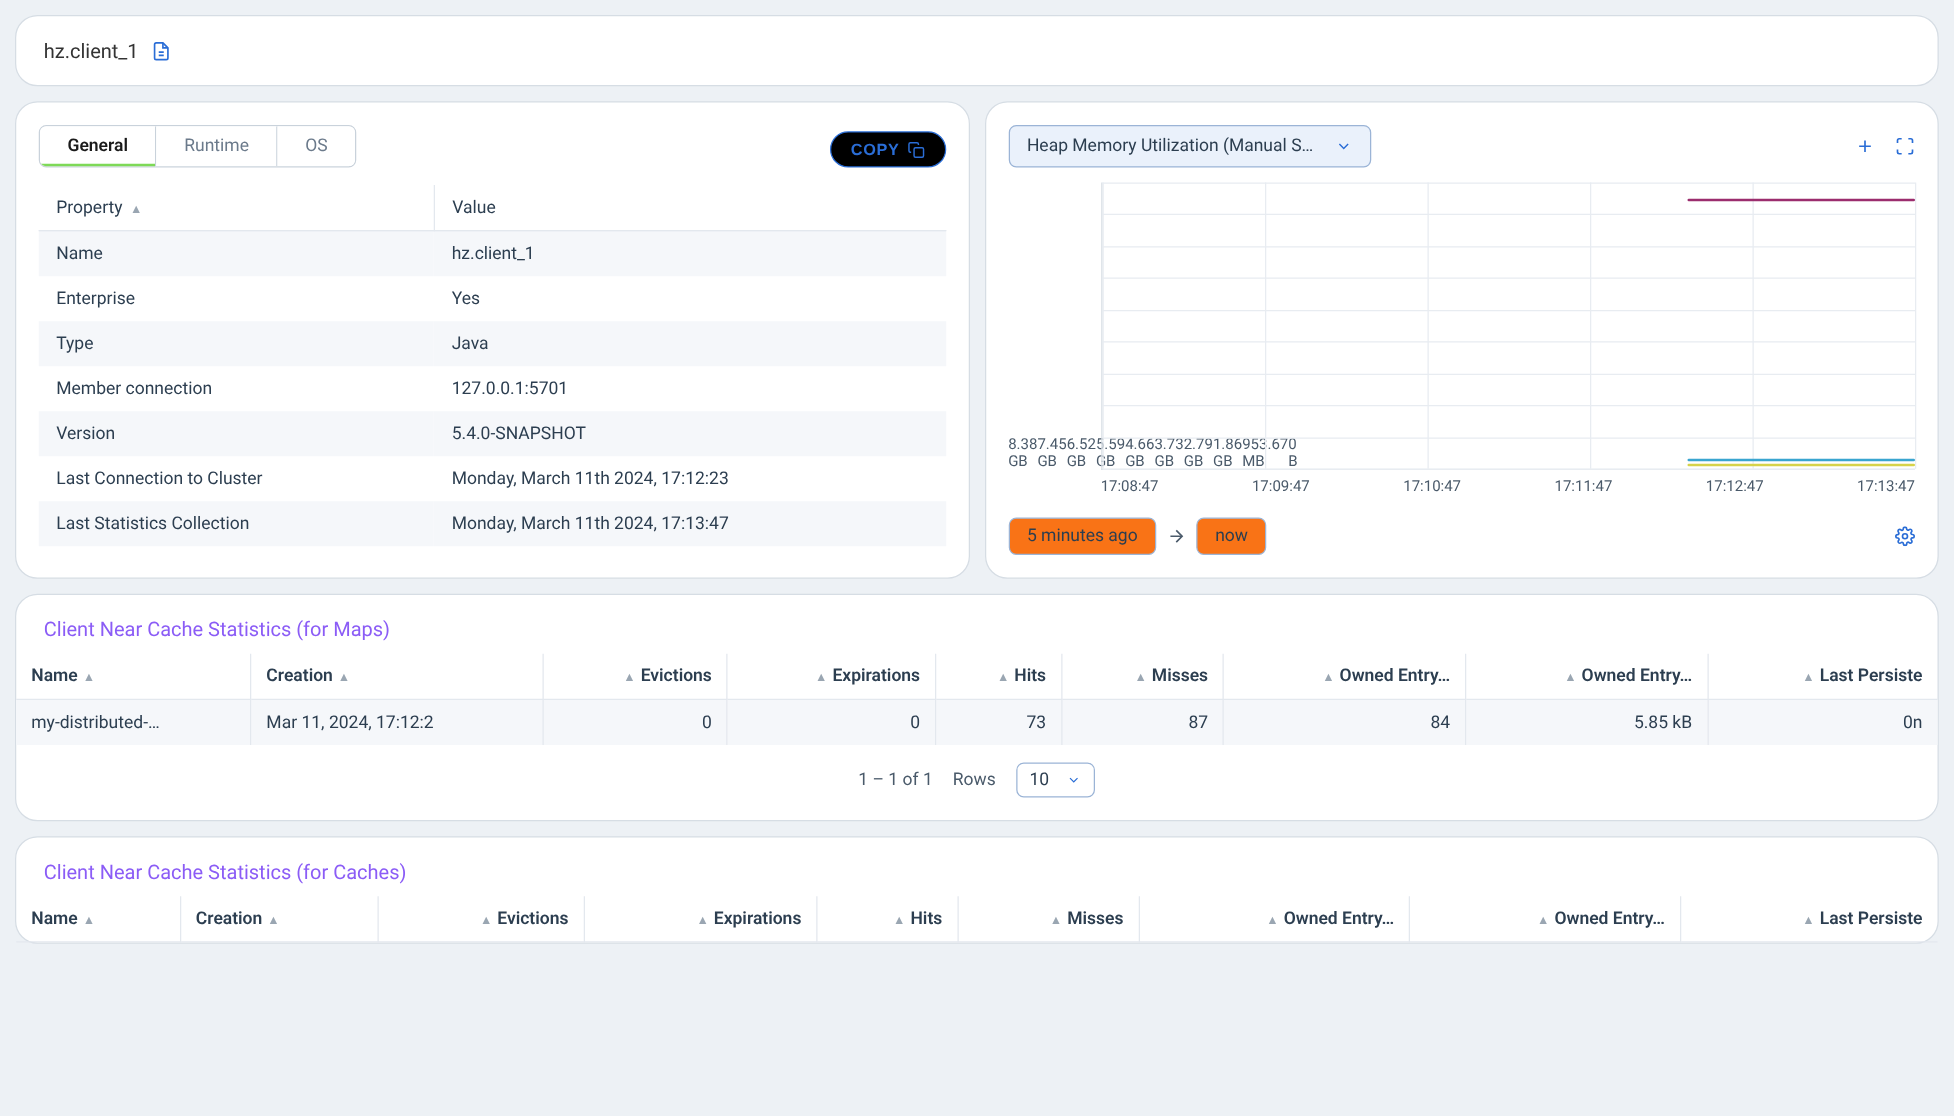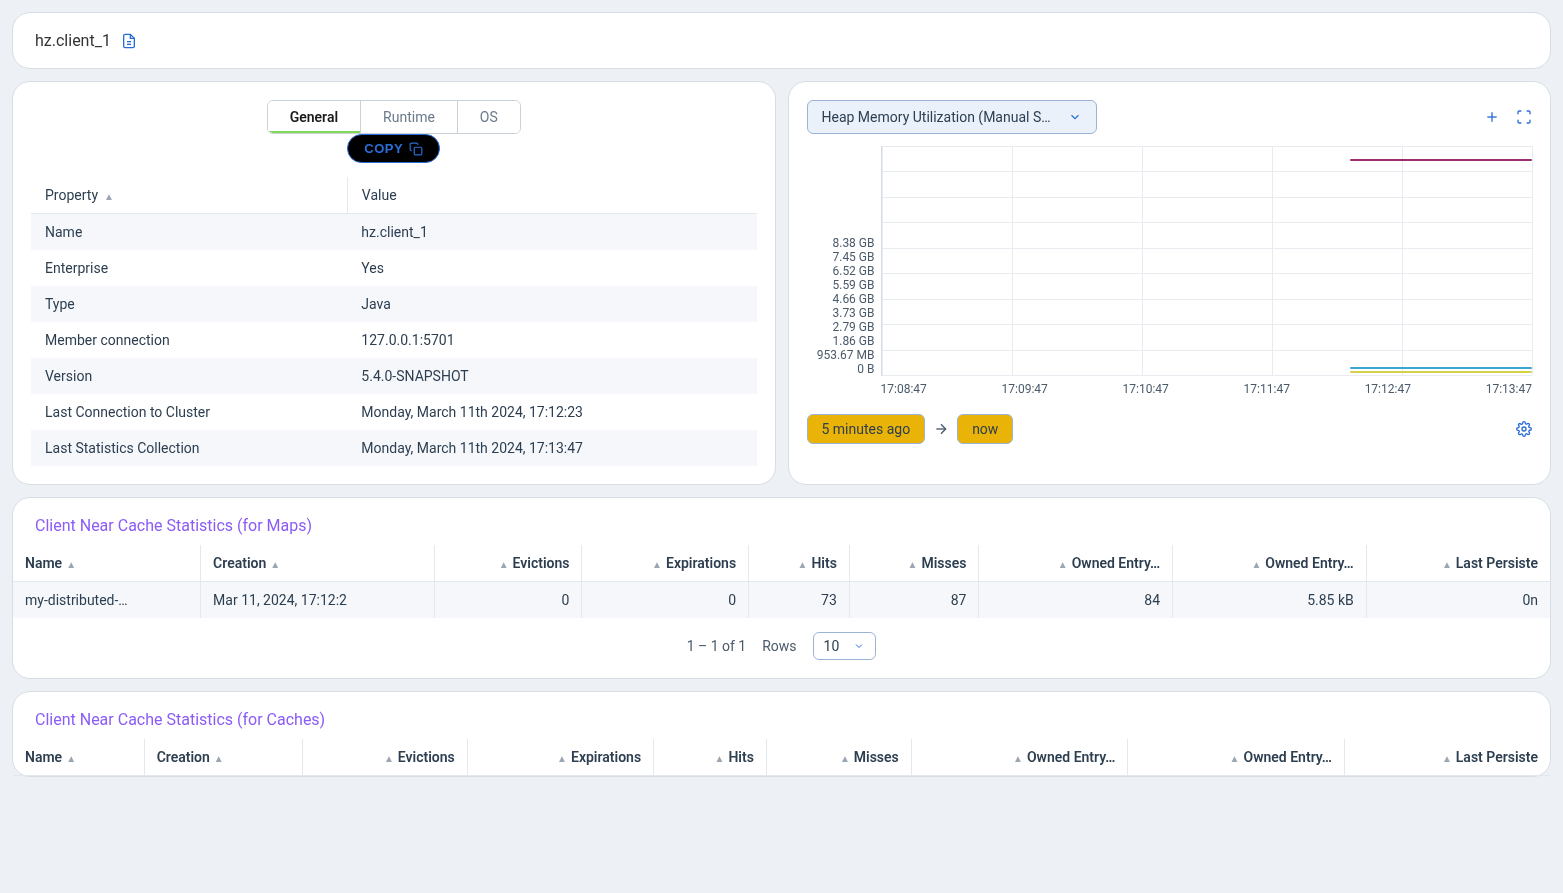--- a/index.html
+++ b/index.html
@@ -7,21 +7,21 @@
 .card { background: #fff; border: 1px solid #d6dde4; border-radius: 18px; margin-bottom: 12px; }
 .header-card { padding: 18px 22px; display: flex; align-items: center; gap: 10px; }
 .header-title { font-size: 16px; color: #333; }
 .doc-icon { width: 16px; height: 16px; color: #2a6dd6; }
 
 .row { display: flex; gap: 12px; }
 .col-left { flex: 1; }
 .col-right { flex: 1; }
 
 .pane { padding: 18px; }
-.pane-top { display: flex; align-items: center; justify-content: space-between; margin-bottom: 14px; flex-direction: column; }
+.pane-top { display: flex; align-items: flex-end; justify-content: space-between; margin-bottom: 14px; }
 .tabs { display: inline-flex; border: 1px solid #c9d2db; border-radius: 6px; overflow: hidden; }
 .tab { padding: 8px 22px; font-size: 14px; color: #6b7a8b; background: #fff; border-right: 1px solid #c9d2db; cursor: pointer; position: relative; }
 .tab:last-child { border-right: none; }
 .tab.active { color: #1a1a1a; font-weight: 600; }
 .tab.active::after { content: ""; position: absolute; left: 0; right: 0; bottom: -1px; height: 3px; background: #7ed957; }
 .copy-btn { border: 1px solid #2a6dd6; color: #2a6dd6; background: #000000; border-radius: 20px; padding: 6px 16px; font-size: 13px; font-weight: 600; cursor: pointer; display: inline-flex; align-items: center; gap: 6px; letter-spacing: 0.5px; }
 
 .tbl { width: 100%; border-collapse: collapse; }
 .tbl th { text-align: left; font-weight: 400; padding: 10px 14px; border-bottom: 1px solid #e3e8ee; position: relative; }
 .tbl th .sort { color: #9aa6b2; margin-left: 6px; font-size: 10px; }
@@ -30,29 +30,29 @@
 .th-divider { border-right: 1px solid #e3e8ee; }
 
 .chart-hdr { display: flex; align-items: center; justify-content: space-between; margin-bottom: 12px; }
 .chart-select { display: inline-flex; align-items: center; gap: 14px; border: 1px solid #9bb4d6; background: #eaf1fb; color: #2c3e50; padding: 8px 14px; border-radius: 6px; cursor: pointer; font-size: 14px; max-width: 290px; }
 .chart-select-text { white-space: nowrap; overflow: hidden; text-overflow: ellipsis; flex: 1; }
 .chart-select .chev { color: #2a6dd6; }
 .chart-actions { display: flex; gap: 16px; color: #2a6dd6; }
 .chart-actions .icn { cursor: pointer; }
 
 .chart-area { position: relative; height: 230px; display: flex; }
-.y-axis { width: 74px; display: flex; flex-direction: column; justify-content: flex-end; align-items: flex-end; padding-right: 6px; font-size: 12px; color: #4a5a6a; }
+.y-axis { width: 74px; display: flex; flex-direction: row; justify-content: space-between; align-items: flex-end; padding-right: 6px; font-size: 12px; color: #4a5a6a; }
 .plot { flex: 1; border: 1px solid #d6dde4; border-top: none; border-right: none; position: relative; }
 .gridline { position: absolute; left: 0; right: 0; border-top: 1px solid #e8ecf1; }
 .vline { position: absolute; top: 0; bottom: 0; border-left: 1px solid #e8ecf1; }
 .x-axis { display: flex; justify-content: space-between; font-size: 12px; color: #4a5a6a; padding-left: 74px; margin-top: 6px; }
 .series-line { position: absolute; height: 2px; border-radius: 1px; }
 
 .range-row { display: flex; align-items: center; gap: 8px; margin-top: 18px; }
-.range-chip { border: 1px solid #9bb4d6; background: #eab308; padding: 6px 14px; border-radius: 6px; font-size: 14px; }
+.range-chip { border: 1px solid #9bb4d6; background: #f97316; padding: 6px 14px; border-radius: 6px; font-size: 14px; }
 .range-arrow { color: #4a5a6a; }
 .gear-right { margin-left: auto; color: #2a6dd6; cursor: pointer; }
 
 .section-title { font-size: 16px; color: #8b5cf6; padding: 18px 22px 10px; }
 .stats-tbl { width: 100%; border-collapse: collapse; }
 .stats-tbl th { padding: 10px 12px; font-weight: 600; color: #2c3e50; border-bottom: 1px solid #e3e8ee; white-space: nowrap; position: relative; }
 .stats-tbl th.l { text-align: left; }
 .stats-tbl th.r { text-align: right; }
 .stats-tbl th .sort { color: #9aa6b2; font-size: 10px; margin: 0 4px; }
 .stats-tbl td { padding: 10px 12px; }

